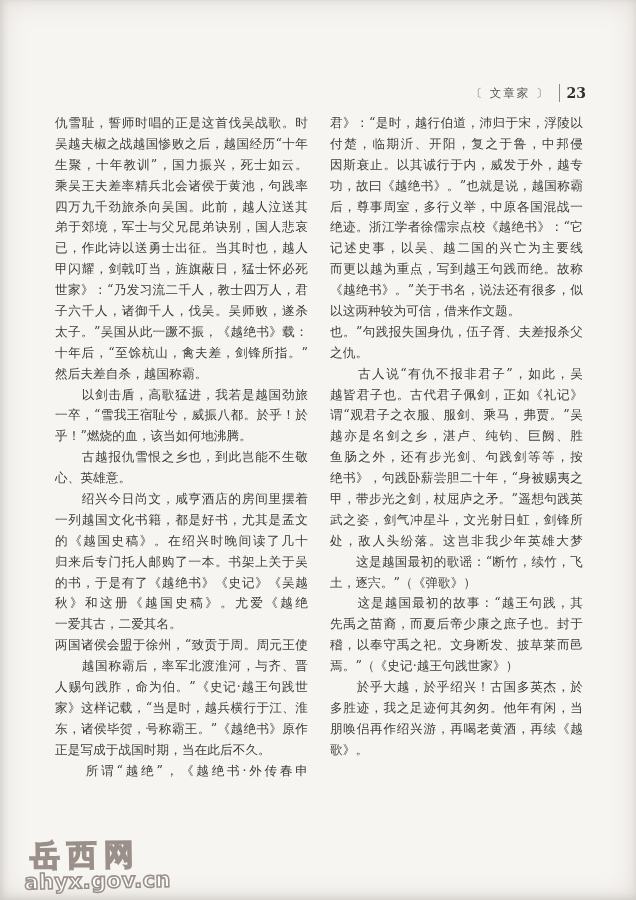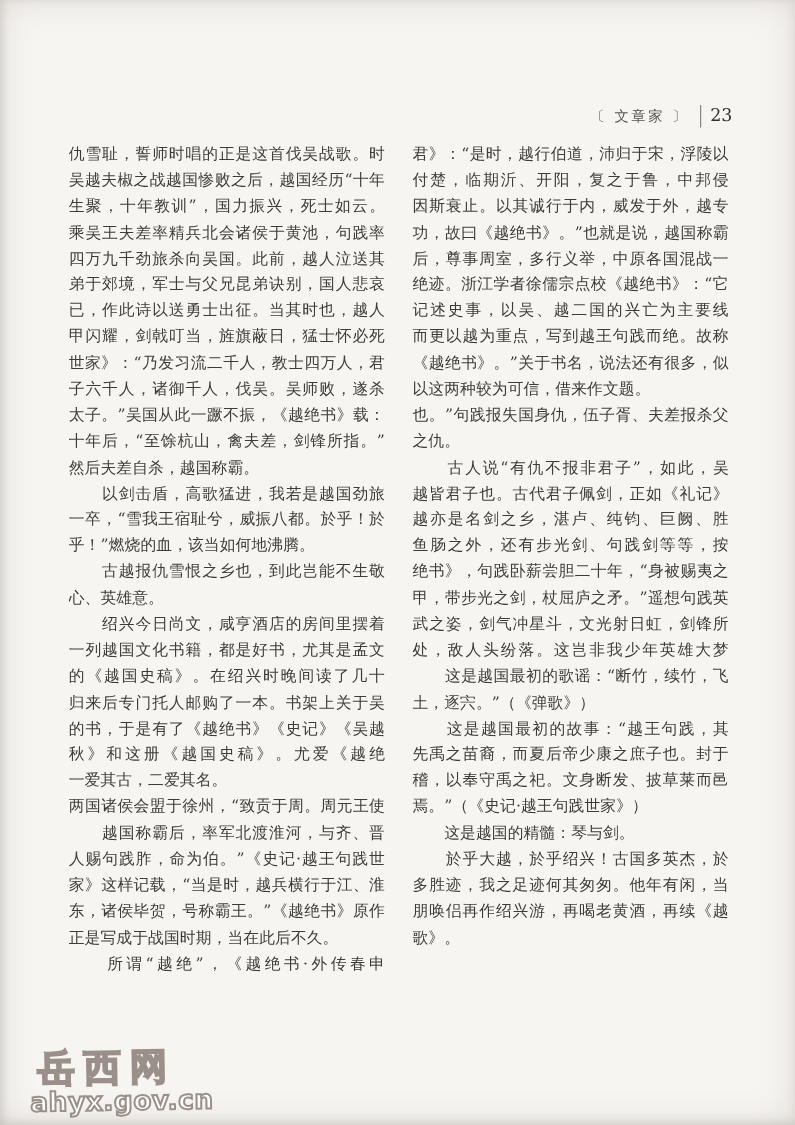--- a/index.html
+++ b/index.html
@@ -17,21 +17,21 @@
     position:absolute;top:60px;right:50px;height:22px;
     display:flex;align-items:center;color:#55504a;margin-top:22px;
   }
   .section-label{
     font-size:11.5px;letter-spacing:2px;color:#57524c;
   }
   .header-divider{
     width:1px;height:18px;background:#8d8882;margin:0 7px 0 9px;
   }
   .page-number{
-    font-size:14px;font-weight:normal;color:#32302c;
+    font-size:14px;font-weight:bold;color:#32302c;
   }
   
   .columns{
     position:absolute;top:113px;left:55px;width:528px;
     display:flex;gap:22px;
     color:#3f3c38;
   }
   .column{width:253px;}
   .line{
     font-size:12.6px;line-height:20.9px;height:20.9px;overflow:hidden;
@@ -113,33 +113,33 @@
       <div class="line">后，尊事周室，多行义举，中原各国混战一度</div>
       <div class="line">绝迹。浙江学者徐儒宗点校《越绝书》：“它</div>
       <div class="line">记述史事，以吴、越二国的兴亡为主要线索，</div>
       <div class="line">而更以越为重点，写到越王句践而绝。故称</div>
       <div class="line">《越绝书》。”关于书名，说法还有很多，似</div>
       <div class="line end">以这两种较为可信，借来作文题。</div>
       <div class="line">也。”句践报失国身仇，伍子胥、夫差报杀父</div>
       <div class="line end">之仇。</div>
       <div class="line">　　古人说“有仇不报非君子”，如此，吴</div>
       <div class="line">越皆君子也。古代君子佩剑，正如《礼记》所</div>
+      <div class="line">谓“观君子之衣服、服剑、乘马，弗贾。”吴</div>
       <div class="line">越亦是名剑之乡，湛卢、纯钧、巨阙、胜邪、</div>
       <div class="line">鱼肠之外，还有步光剑、句践剑等等，按《越</div>
       <div class="line">绝书》，句践卧薪尝胆二十年，“身被赐夷之</div>
       <div class="line">甲，带步光之剑，杖屈庐之矛。”遥想句践英</div>
       <div class="line">武之姿，剑气冲星斗，文光射日虹，剑锋所指</div>
       <div class="line end">处，敌人头纷落。这岂非我少年英雄大梦乎？</div>
       <div class="line">　　这是越国最初的歌谣：“断竹，续竹，飞</div>
       <div class="line end">土，逐宍。”（《弹歌》）</div>
       <div class="line">　　这是越国最初的故事：“越王句践，其</div>
       <div class="line">先禹之苗裔，而夏后帝少康之庶子也。封于会</div>
       <div class="line">稽，以奉守禹之祀。文身断发、披草莱而邑</div>
       <div class="line end">焉。”（《史记·越王句践世家》）</div>
-      <div class="line end">　　这是越国的精髓：琴与剑。</div>
       <div class="line">　　於乎大越，於乎绍兴！古国多英杰，於越</div>
       <div class="line">多胜迹，我之足迹何其匆匆。他年有闲，当邀</div>
       <div class="line">朋唤侣再作绍兴游，再喝老黄酒，再续《越人</div>
       <div class="line end">歌》。</div>
     </div>
 </div>
 
 <div class="watermark">
   <div class="wm-name">岳西网</div>
   <div class="wm-url">ahyx.gov.cn</div>

